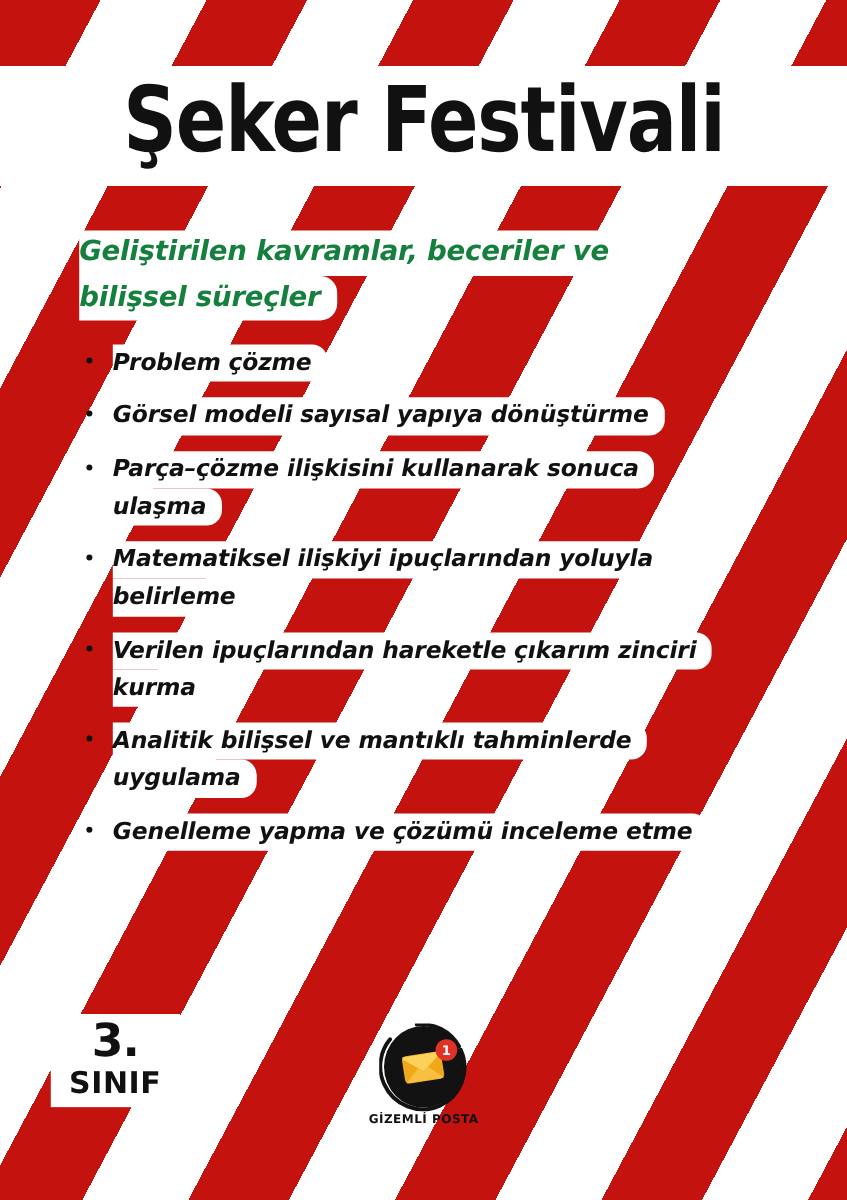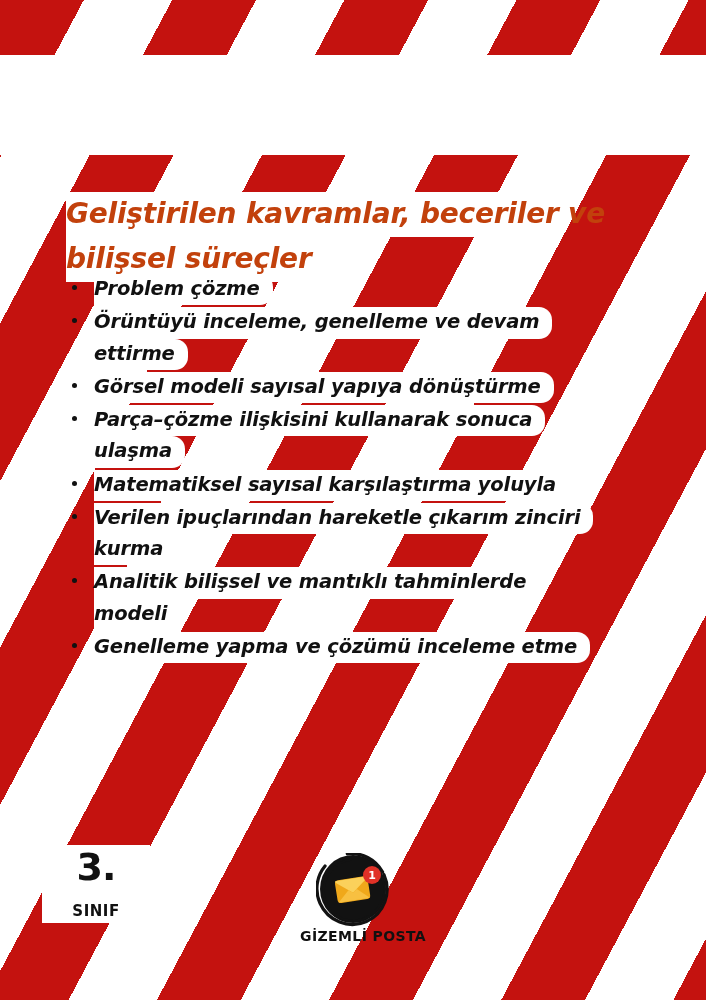--- a/index.html
+++ b/index.html
@@ -68,24 +68,24 @@
     left:66px; top:192px; width:520px;
   }
   .subtitle-line{
     display:block;
     width:fit-content;
     max-width:500px;
     background:#ffffff;
     border-radius:0 14px 14px 0;
     padding:2px 14px 3px 0;
     font-family:"DejaVu Sans", sans-serif;
-    font-size:28px;
+    font-size:23px;
     font-weight:700;
     font-style:italic;
-    color:#c2410c;
+    color:#15803d;
     line-height:1.42;
     letter-spacing:-0.2px;
     white-space:nowrap;
   }
 
   
   .list{
     position:absolute; z-index:3;
     left:66px; top:274px; width:560px;
     list-style:none;
@@ -96,20 +96,21 @@
   }
   .bullet-dot{
     position:absolute;
     left:6px; top:11px;
     width:5px; height:5px;
     border-radius:50%;
     background:#111111;
   }
   .item-lines{
     padding-left:28px;
+    margin-top:13px;
   }
   .line{
     display:block;
     width:fit-content;
     max-width:540px;
     background:#ffffff;
     border-radius:0 13px 13px 0;
     padding:1px 13px 2px 0;
     font-family:"DejaVu Sans", sans-serif;
     font-size:19.5px;
@@ -131,22 +132,22 @@
   }
   .grade-num{
     display:block;
     font-size:38px;
     font-weight:700;
     line-height:1.0;
     letter-spacing:-1px;
   }
   .grade-label{
     display:block;
-    margin-top:18px;
-    font-size:15px;
+    margin-top:4px;
+    font-size:25px;
     font-weight:700;
     letter-spacing:0.5px;
     line-height:1.0;
   }
 
   
   .logo{
     position:absolute; z-index:3;
     left:300px; top:853px;
     width:106px;
@@ -154,88 +155,85 @@
   }
   .logo-mark{
     position:relative;
     width:74px; height:74px;
     margin:0 auto;
   }
   .logo-name{
     display:block;
     margin-top:1px;
     font-family:"DejaVu Sans", sans-serif;
-    font-size:14px;
+    font-size:10px;
     font-weight:700;
     letter-spacing:0.4px;
     color:#111111;
     white-space:nowrap;
   }
 </style>
 </head>
 <body>
 
 <div id="poster">
 
   <div class="stripes"></div>
 
   <div class="panel panel-title"></div>
   <div class="panel panel-grade"></div>
 
+  <div class="title-wrap">
+    <span class="title">Şeker Festivali</span>
+  </div>
 
   <div class="subtitle-wrap">
     <span class="subtitle-line">Geliştirilen kavramlar, beceriler ve</span>
     <span class="subtitle-line">bilişsel süreçler</span>
   </div>
 
   <ul class="list" id="bullet-list">
       <li class="list-item">
         <span class="bullet-dot"></span>
         <div class="item-lines">
           <span class="line">Problem çözme</span>
         </div>
       </li>
       <li class="list-item">
         <span class="bullet-dot"></span>
         <div class="item-lines">
-          <span class="line">Örüntüyü inceleme, genelleme ve devam</span>
-          <span class="line">ettirme</span>
-        </div>
-      </li>
-      <li class="list-item">
-        <span class="bullet-dot"></span>
-        <div class="item-lines">
           <span class="line">Görsel modeli sayısal yapıya dönüştürme</span>
         </div>
       </li>
       <li class="list-item">
         <span class="bullet-dot"></span>
         <div class="item-lines">
           <span class="line">Parça–çözme ilişkisini kullanarak sonuca</span>
           <span class="line">ulaşma</span>
         </div>
       </li>
       <li class="list-item">
         <span class="bullet-dot"></span>
         <div class="item-lines">
-          <span class="line">Matematiksel sayısal karşılaştırma yoluyla</span>
+          <span class="line">Matematiksel ilişkiyi ipuçlarından yoluyla</span>
+          <span class="line">belirleme</span>
         </div>
       </li>
       <li class="list-item">
         <span class="bullet-dot"></span>
         <div class="item-lines">
           <span class="line">Verilen ipuçlarından hareketle çıkarım zinciri</span>
           <span class="line">kurma</span>
         </div>
       </li>
       <li class="list-item">
         <span class="bullet-dot"></span>
         <div class="item-lines">
           <span class="line">Analitik bilişsel ve mantıklı tahminlerde</span>
-          <span class="line">modeli</span>
+          <span class="line">uygulama</span>
         </div>
       </li>
       <li class="list-item">
         <span class="bullet-dot"></span>
         <div class="item-lines">
           <span class="line">Genelleme yapma ve çözümü inceleme etme</span>
         </div>
       </li>
     </ul>
 

